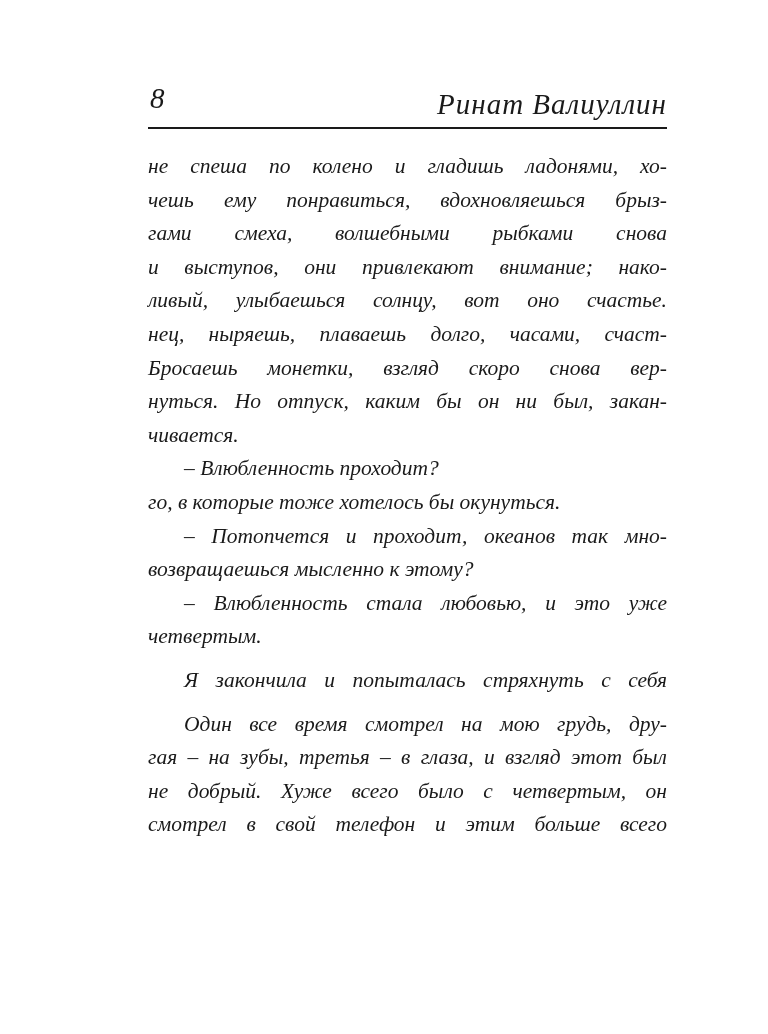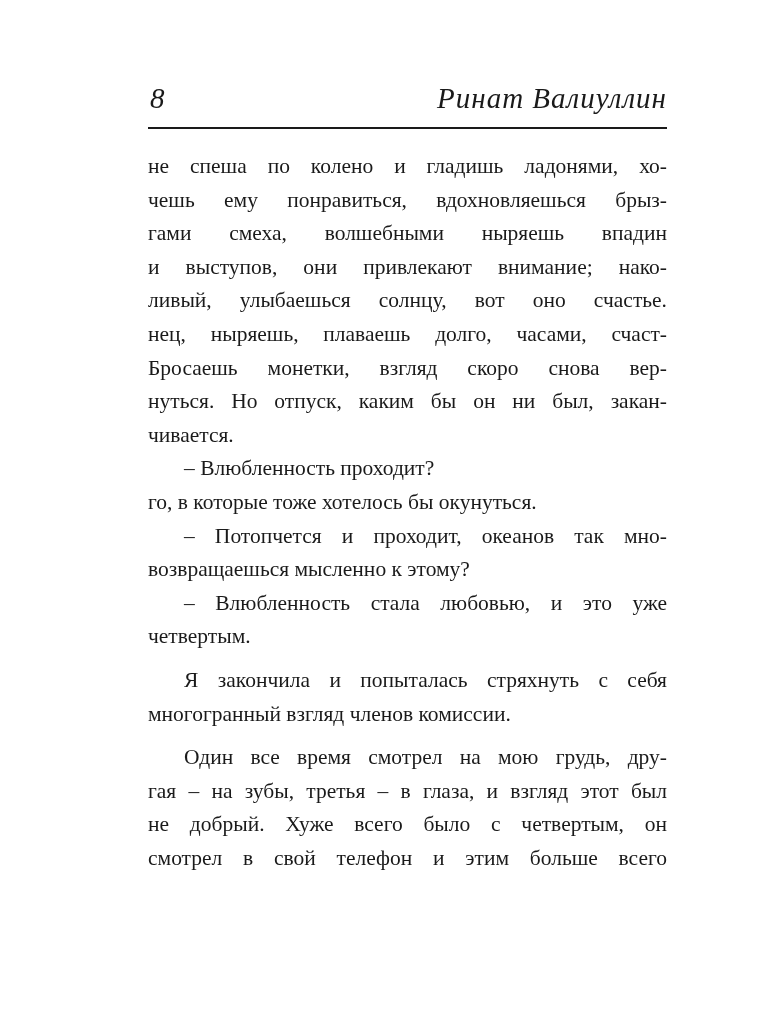--- a/index.html
+++ b/index.html
@@ -1,54 +1,53 @@
 <!DOCTYPE html>
 <html><head>
 <meta charset="utf-8">
 <style>
   html, body { margin:0; padding:0; background:#ffffff; }
   body { width:768px; height:1034px; position:relative; overflow:hidden; color:#1a1a1a; font-family:"DejaVu Serif", serif; }
   .page { position:absolute; left:148px; top:0; width:519px; }
   .header { position:absolute; top:82px; left:0; width:519px; height:36px; font-family:"Liberation Serif", serif; font-style:italic; font-size:29px; }
   .page-num { position:absolute; left:2px; top:0; }
-  .running-title { position:absolute; right:0; top:0; letter-spacing:1px;margin-left:12px; }
+  .running-title { position:absolute; right:0; top:6px; letter-spacing:1px;margin-left:12px; }
   .rule { position:absolute; top:127px; left:0; width:519px; height:2px; background:#1a1a1a; }
-  .body { position:absolute; top:150px; left:0; width:519px; font-family:"Liberation Serif", serif; font-size:21.5px; line-height:33.6px; }
+  .body { position:absolute; top:150px; left:0; width:519px; font-family:"Liberation Serif", serif; font-size:21.5px; line-height:33.6px;font-style:italic; }
   .line { display:block; white-space:nowrap; text-align:justify; text-align-last:justify; height:33.6px; }
   .line.last { text-align-last:left; }
   .line.indent { padding-left:36px; }
   .gap { height:10px; }
 </style>
 </head>
 <body>
 
 <div class="page">
   <div class="header">
     <span class="page-num">8</span>
     <span class="running-title">Ринат Валиуллин</span>
   </div>
   <div class="rule"></div>
   <div class="body" id="body-text">
       <span class="line">не спеша по колено и гладишь ладонями, хо-</span>
       <span class="line">чешь ему понравиться, вдохновляешься брыз-</span>
-      <span class="line">гами смеха, волшебными ныряешь впадин</span>
+      <span class="line">гами смеха, волшебными рыбками снова</span>
       <span class="line">и выступов, они привлекают внимание; нако-</span>
       <span class="line">ливый, улыбаешься солнцу, вот оно счастье.</span>
       <span class="line">нец, ныряешь, плаваешь долго, часами, счаст-</span>
       <span class="line">Бросаешь монетки, взгляд скоро снова вер-</span>
       <span class="line">нуться. Но отпуск, каким бы он ни был, закан-</span>
       <span class="line last">чивается.</span>
       <span class="line indent last">– Влюбленность проходит?</span>
       <span class="line last">го, в которые тоже хотелось бы окунуться.</span>
       <span class="line indent">– Потопчется и проходит, океанов так мно-</span>
       <span class="line last">возвращаешься мысленно к этому?</span>
       <span class="line indent">– Влюбленность стала любовью, и это уже</span>
       <span class="line last">четвертым.</span>
       <div class="gap"></div>
       <span class="line indent">Я закончила и попыталась стряхнуть с себя</span>
-      <span class="line last">многогранный взгляд членов комиссии.</span>
       <div class="gap"></div>
       <span class="line indent">Один все время смотрел на мою грудь, дру-</span>
       <span class="line">гая – на зубы, третья – в глаза, и взгляд этот был</span>
       <span class="line">не добрый. Хуже всего было с четвертым, он</span>
       <span class="line">смотрел в свой телефон и этим больше всего</span>
     </div>
 </div>
 
 </body></html>

